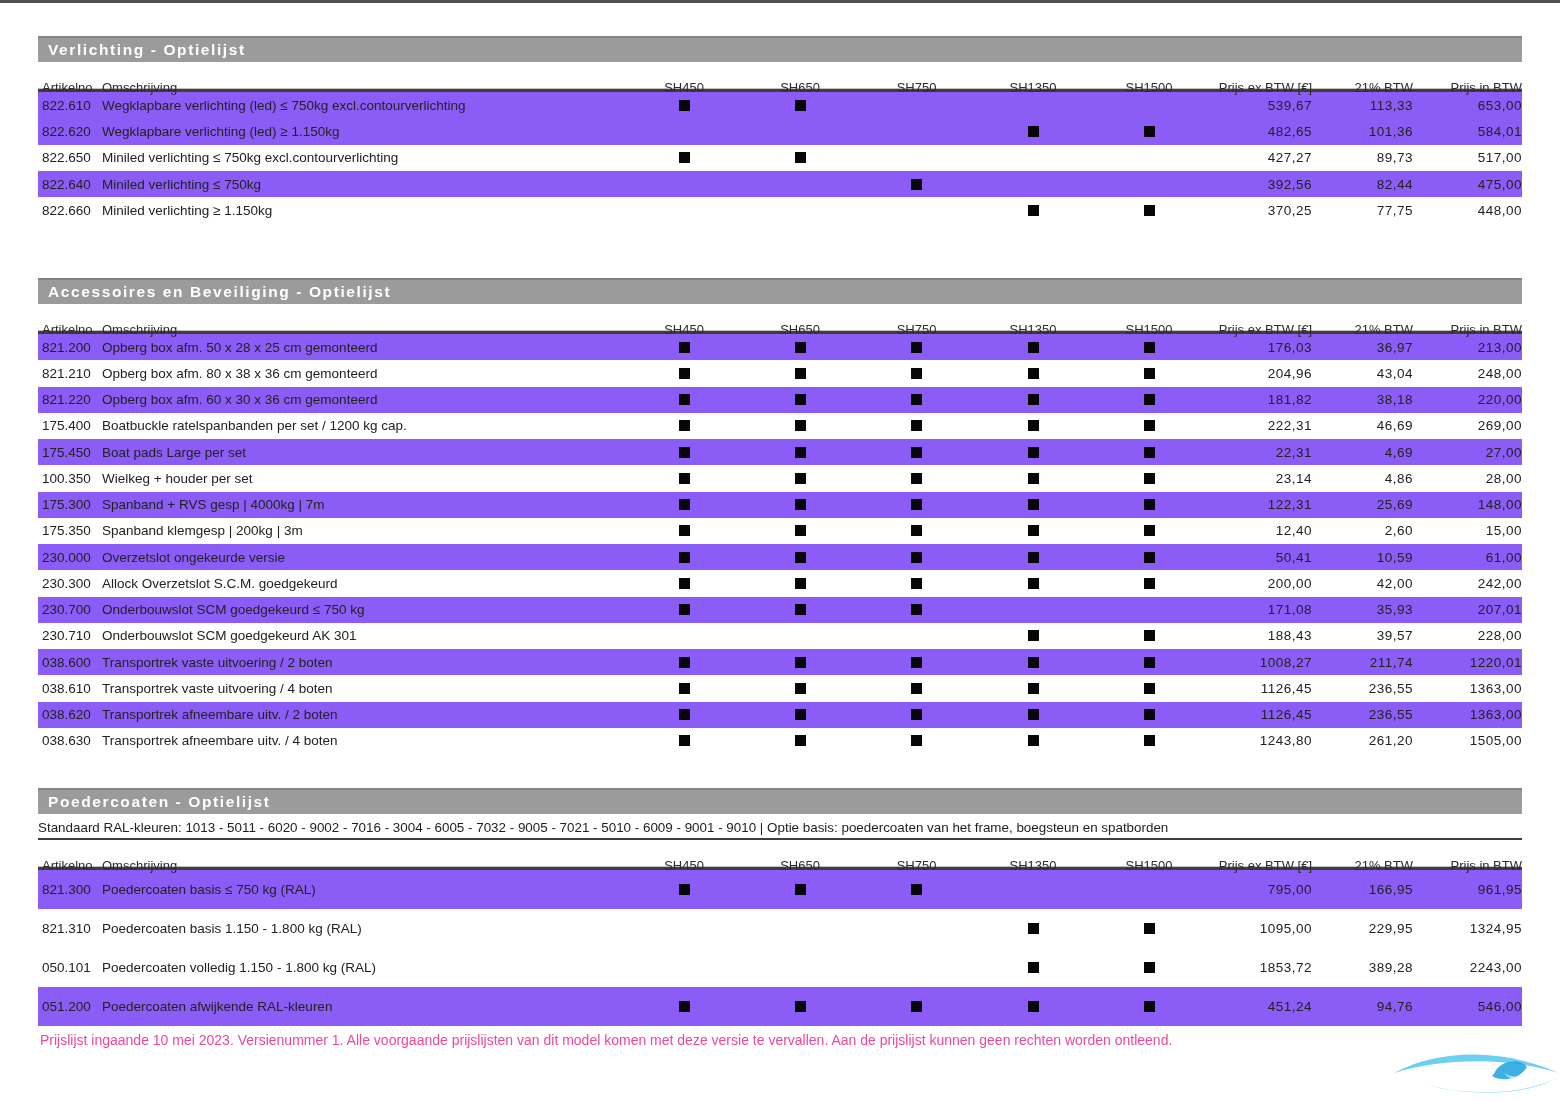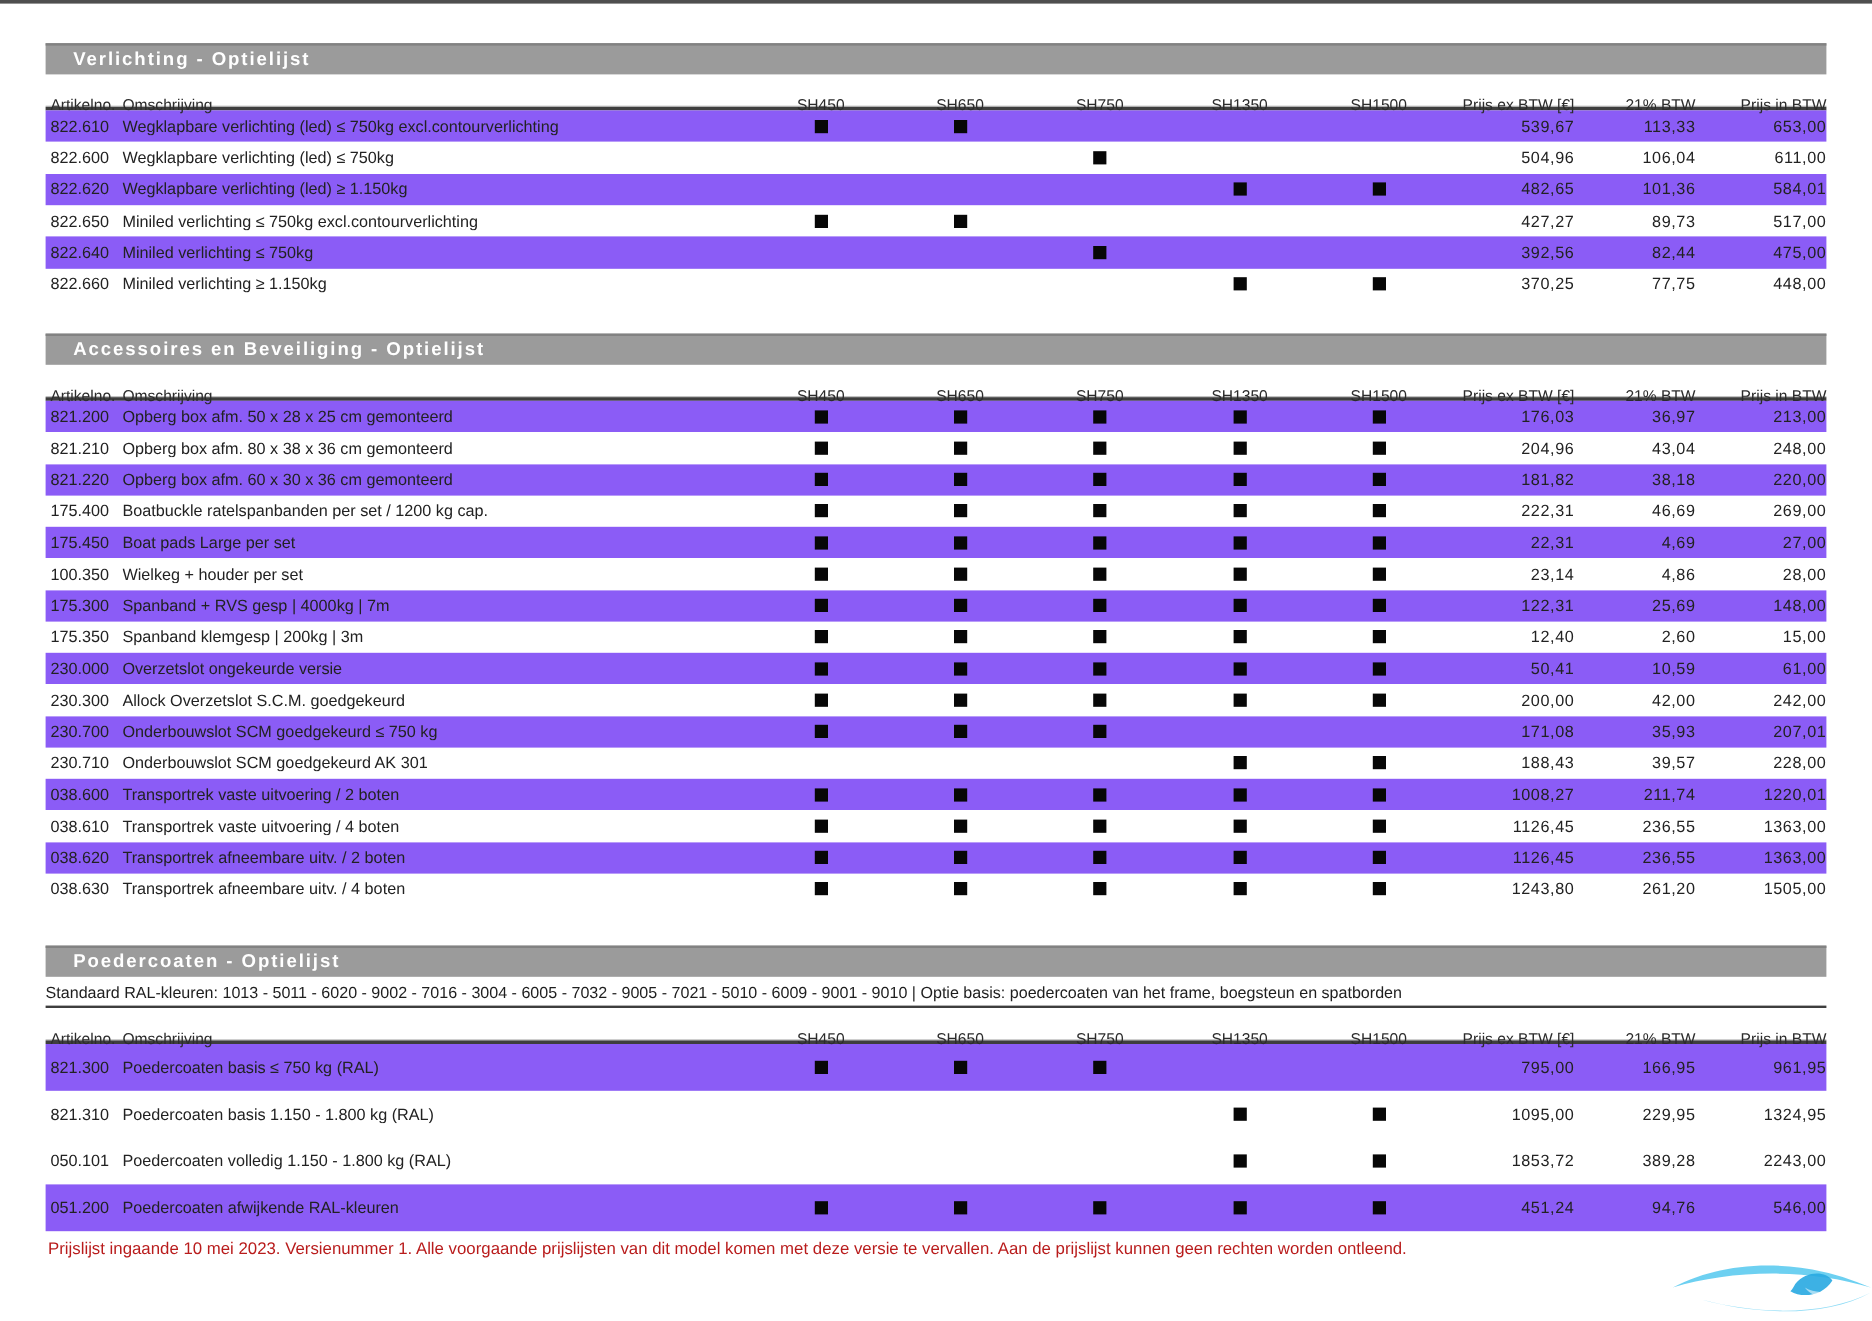--- a/index.html
+++ b/index.html
@@ -6,39 +6,39 @@
   body{
     width:1560px;height:1101px;position:relative;background:#ffffff;
     font-family:"Liberation Sans","DejaVu Sans",sans-serif;color:#222;
     overflow:hidden;
   }
   .top-rule{position:absolute;left:0;top:0;width:1560px;height:3px;background:#4f4f4f;}
   .section{position:absolute;left:38px;width:1484px;}
   .sec0{top:36px;} .sec1{top:278px;} .sec2{top:788px;}
   .band{box-sizing:border-box;height:26px;background:#9b9b9b;border-top:2px solid #828282;
         display:flex;align-items:center;}
-  .band-title{color:#ffffff;font-size:15.5px;font-weight:bold;letter-spacing:1.6px;padding-left:23px;}
+  .band-title{color:#ffffff;font-size:15.5px;font-weight:bold;letter-spacing:1.6px;padding-left:10px;}
   .subtitle{height:24px;display:flex;align-items:center;font-size:13.4px;color:#1e1e1e;padding-top:2px;box-sizing:border-box;}
   .rule-dark{height:3px;background:#3e3e3e;}
   .rule-thin{height:2px;}
   .grid{display:grid;grid-template-columns:64px 524px 116px 116px 117px 116px 116px 105px 101px 109px;}
   .header-row{height:27px;align-items:end;border-bottom:1px solid #c2c2c2;box-sizing:border-box;}
   .h{font-size:13px;color:#2c2c2c;padding-bottom:3px;white-space:nowrap;margin-top:18px;}
   .h.art{padding-left:4px;}
   .h.model{text-align:center;}
   .h.price{text-align:right;}
   .row{align-items:center;}
   .sec0 .row{height:26.33px;} .sec1 .row{height:26.25px;} .sec2 .row{height:39px;}
   .stripe{background:#8b5cf6;}
   .c{font-size:13.5px;color:#222;white-space:nowrap;overflow:hidden;}
   .c.art{padding-left:4px;}
   .c.price{text-align:right;letter-spacing:0.5px;}
   .c.model{display:flex;justify-content:center;align-items:center;height:100%;}
   .checkbox{width:11px;height:11px;background:#070707;display:block;}
-  .footer{position:absolute;left:40px;top:1032px;font-size:14px;color:#b91c1c;}
+  .footer{position:absolute;left:40px;top:1032px;font-size:14px;color:#ec4899;}
   .logo{position:absolute;left:1392px;top:1042px;width:168px;height:59px;}
 </style>
 </head>
 <body>
 
 <div class="top-rule"></div>
 
 <div id="sections">
     <div class="section sec0">
       <div class="band">
@@ -66,34 +66,20 @@
           </div>
           <div class="c model">
             <span class="checkbox"></span>
           </div>
           <div class="c model"></div>
           <div class="c model"></div>
           <div class="c model"></div>
           <div class="c price">539,67</div>
           <div class="c price">113,33</div>
           <div class="c price">653,00</div>
-        </div>
-        <div class="grid row">
-          <div class="c art">822.600</div>
-          <div class="c oms">Wegklapbare verlichting (led) ≤ 750kg</div>
-          <div class="c model"></div>
-          <div class="c model"></div>
-          <div class="c model">
-            <span class="checkbox"></span>
-          </div>
-          <div class="c model"></div>
-          <div class="c model"></div>
-          <div class="c price">504,96</div>
-          <div class="c price">106,04</div>
-          <div class="c price">611,00</div>
         </div>
         <div class="grid row stripe">
           <div class="c art">822.620</div>
           <div class="c oms">Wegklapbare verlichting (led) ≥ 1.150kg</div>
           <div class="c model"></div>
           <div class="c model"></div>
           <div class="c model"></div>
           <div class="c model">
             <span class="checkbox"></span>
           </div>

